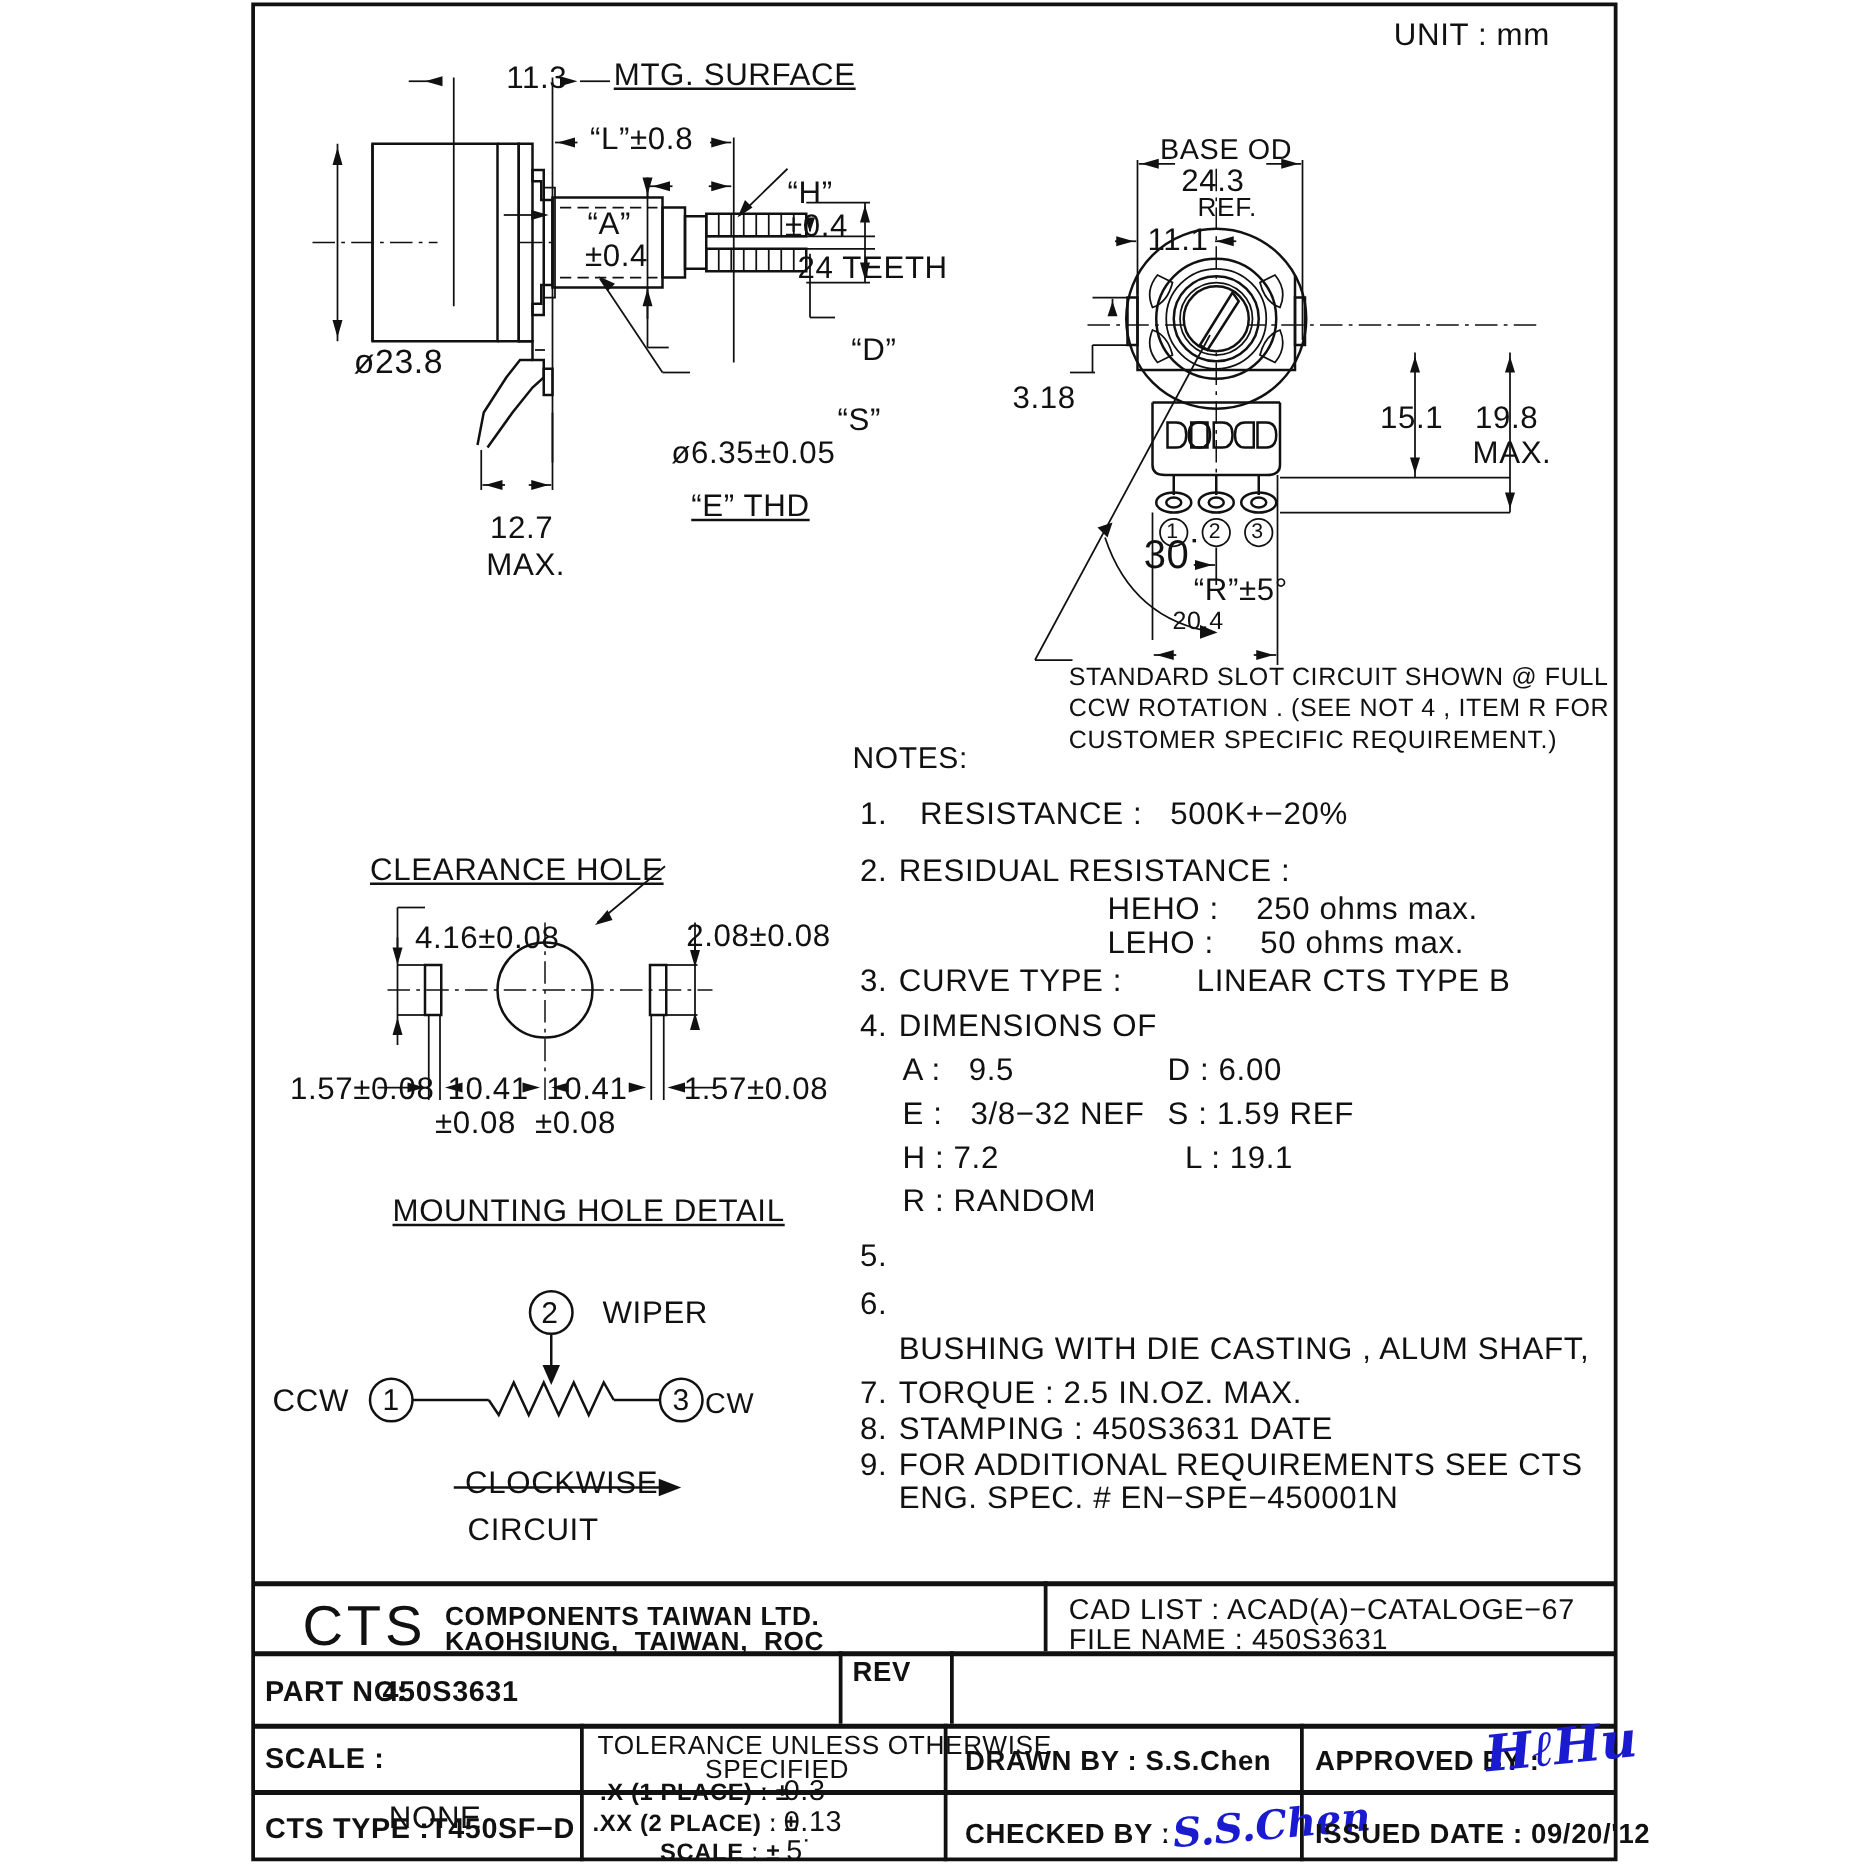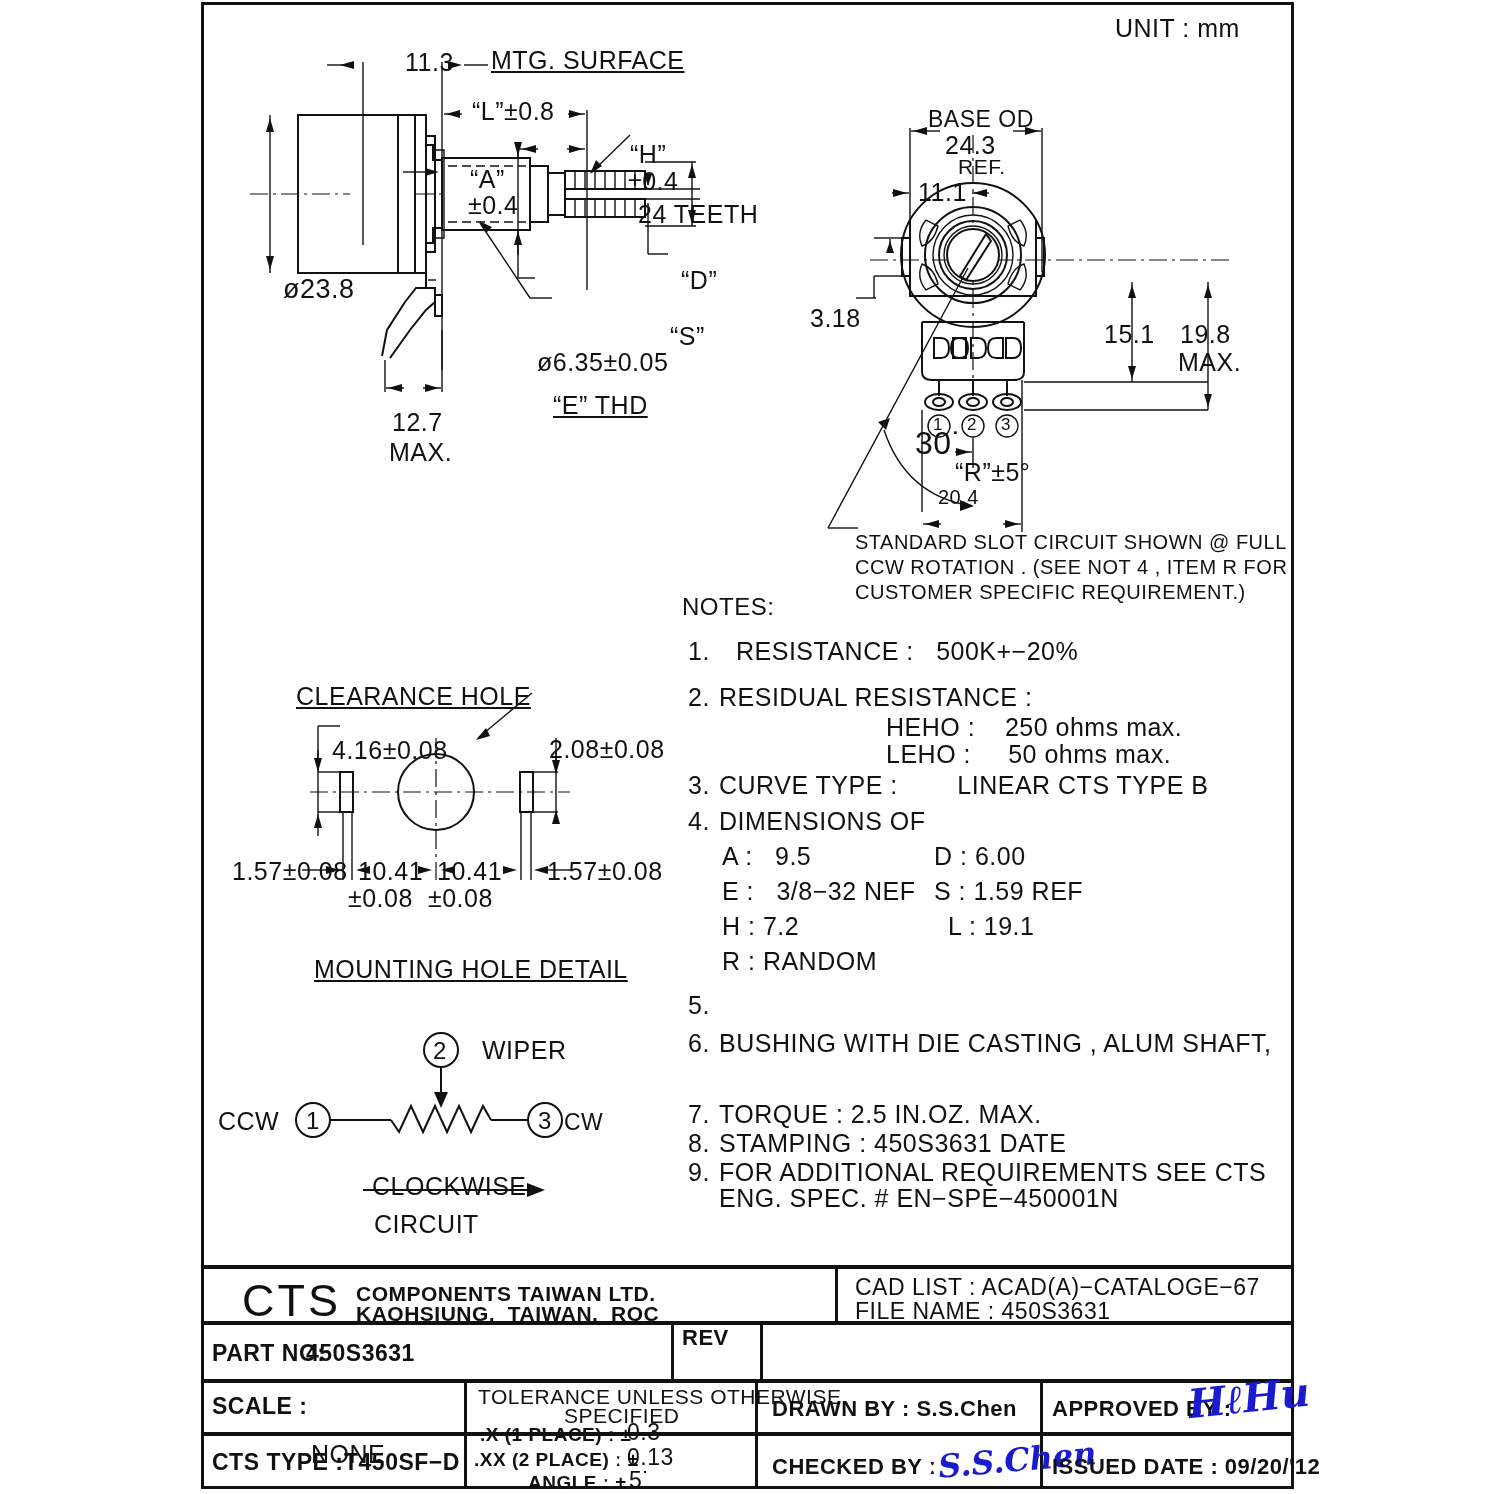--- a/index.html
+++ b/index.html
@@ -379,21 +379,21 @@
  <div class="txt" style="left:934px;top:842px;font-size:25px;">D : 6.00</div>
  <div class="txt" style="left:722px;top:877px;font-size:25px;">E :   3/8−32 NEF</div>
  <div class="txt" style="left:934px;top:877px;font-size:25px;">S : 1.59 REF</div>
  <div class="txt" style="left:722px;top:912px;font-size:25px;">H : 7.2</div>
  <div class="txt" style="left:948px;top:912px;font-size:25px;">L : 19.1</div>
  <div class="txt" style="left:722px;top:947px;font-size:25px;">R : RANDOM</div>
 
  <div class="txt" style="left:688px;top:991px;font-size:25px;">5.</div>
 
  <div class="txt" style="left:688px;top:1029px;font-size:25px;">6.</div>
- <div class="txt" style="left:719px;top:1029px;font-size:25px;">BUSHING WITH DIE CASTING , ALUM SHAFT,</div>
+ <div class="txt" style="left:719px;top:1065px;font-size:25px;">BUSHING WITH DIE CASTING , ALUM SHAFT,</div>
 
  <div class="txt" style="left:688px;top:1100px;font-size:25px;">7.</div>
  <div class="txt" style="left:719px;top:1100px;font-size:25px;">TORQUE : 2.5 IN.OZ. MAX.</div>
 
  <div class="txt" style="left:688px;top:1129px;font-size:25px;">8.</div>
  <div class="txt" style="left:719px;top:1129px;font-size:25px;">STAMPING : 450S3631 DATE</div>
 
  <div class="txt" style="left:688px;top:1158px;font-size:25px;">9.</div>
  <div class="txt" style="left:719px;top:1158px;font-size:25px;">FOR ADDITIONAL REQUIREMENTS SEE CTS</div>
  <div class="txt" style="left:719px;top:1184px;font-size:25px;">ENG. SPEC. # EN−SPE−450001N</div>
@@ -425,21 +425,21 @@
  <div class="txt" style="left:311px;top:1440px;font-size:25px;">NONE</div>
  <div class="txt" style="left:212px;top:1450px;font-size:23px;font-weight:bold;">CTS TYPE :</div>
  <div class="txt" style="left:344px;top:1450px;font-size:23px;font-weight:bold;">T450SF−D</div>
 
  <div class="txt" style="left:478px;top:1385px;font-size:21px;">TOLERANCE UNLESS OTHERWISE</div>
  <div class="txt" style="left:564px;top:1404px;font-size:21px;">SPECIFIED</div>
  <div class="txt" style="left:480px;top:1424px;font-size:19px;font-weight:bold;">.X (1 PLACE) ː ±</div>
  <div class="txt" style="left:627px;top:1420px;font-size:23px;">0.3</div>
  <div class="txt" style="left:474px;top:1449px;font-size:19px;font-weight:bold;">.XX (2 PLACE) ː ±</div>
  <div class="txt" style="left:627px;top:1445px;font-size:23px;">0.13</div>
- <div class="txt" style="left:528px;top:1472px;font-size:19px;font-weight:bold;">ANGLE ː ±</div>
+ <div class="txt" style="left:528px;top:1472px;font-size:19px;font-weight:bold;">SCALE ː ±</div>
  <div class="txt" style="left:629px;top:1468px;font-size:23px;">5˙</div>
 
  <div class="txt" style="left:772px;top:1397px;font-size:22px;font-weight:bold;">DRAWN BY : S.S.Chen</div>
  <div class="txt" style="left:1052px;top:1397px;font-size:22px;font-weight:bold;">APPROVED BY :</div>
  <div class="txt sig" style="left:1188px;top:1376px;font-size:40px;transform:rotate(-6deg);">HℓHu</div>
  <div class="txt" style="left:772px;top:1455px;font-size:22px;font-weight:bold;">CHECKED BY ː</div>
  <div class="txt sig" style="left:938px;top:1443px;font-size:32px;transform:rotate(-5deg);">S.S.Chen</div>
  <div class="txt" style="left:1052px;top:1455px;font-size:22px;font-weight:bold;">ISSUED DATE : 09/20/'12</div>
 </div>
 

